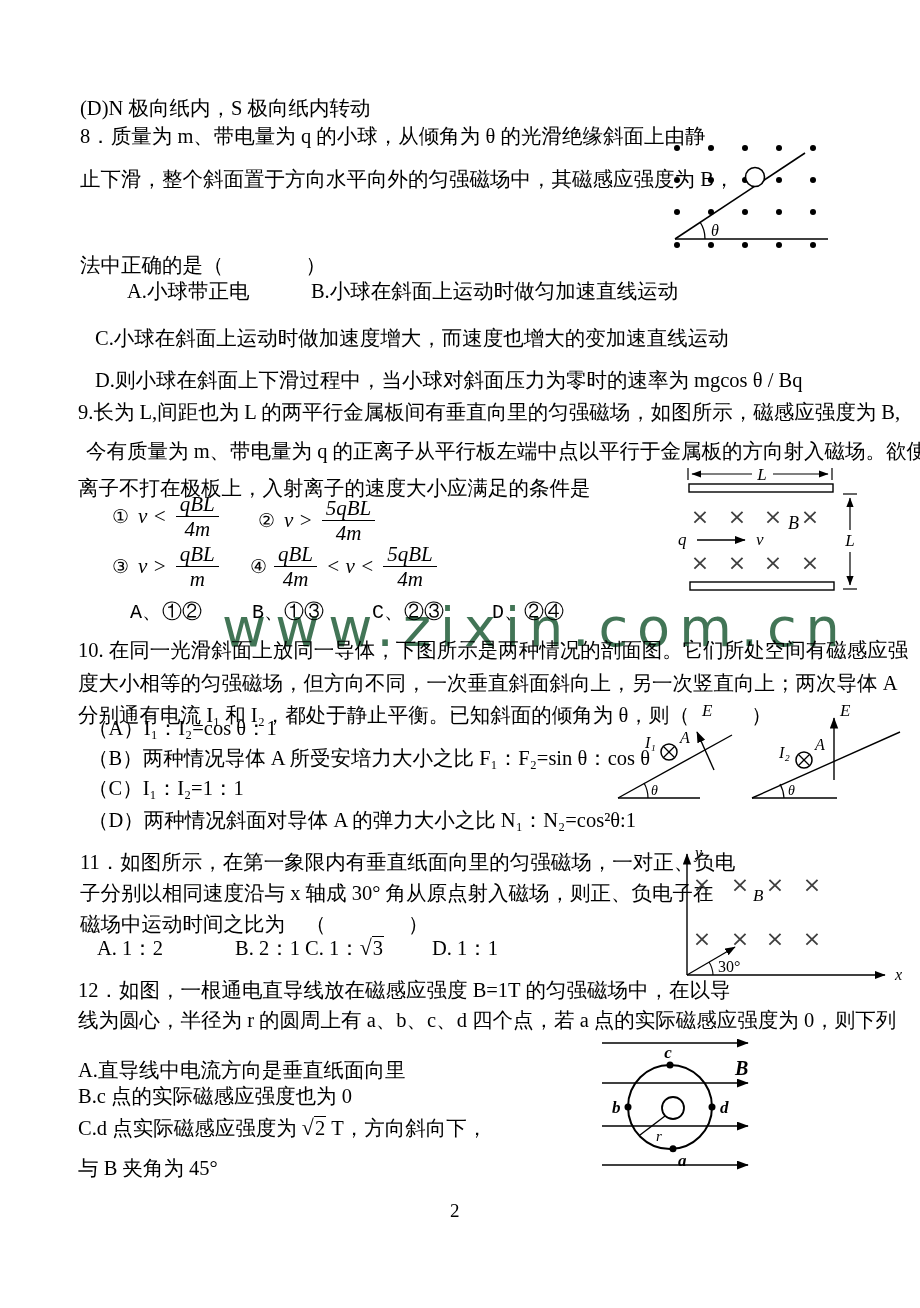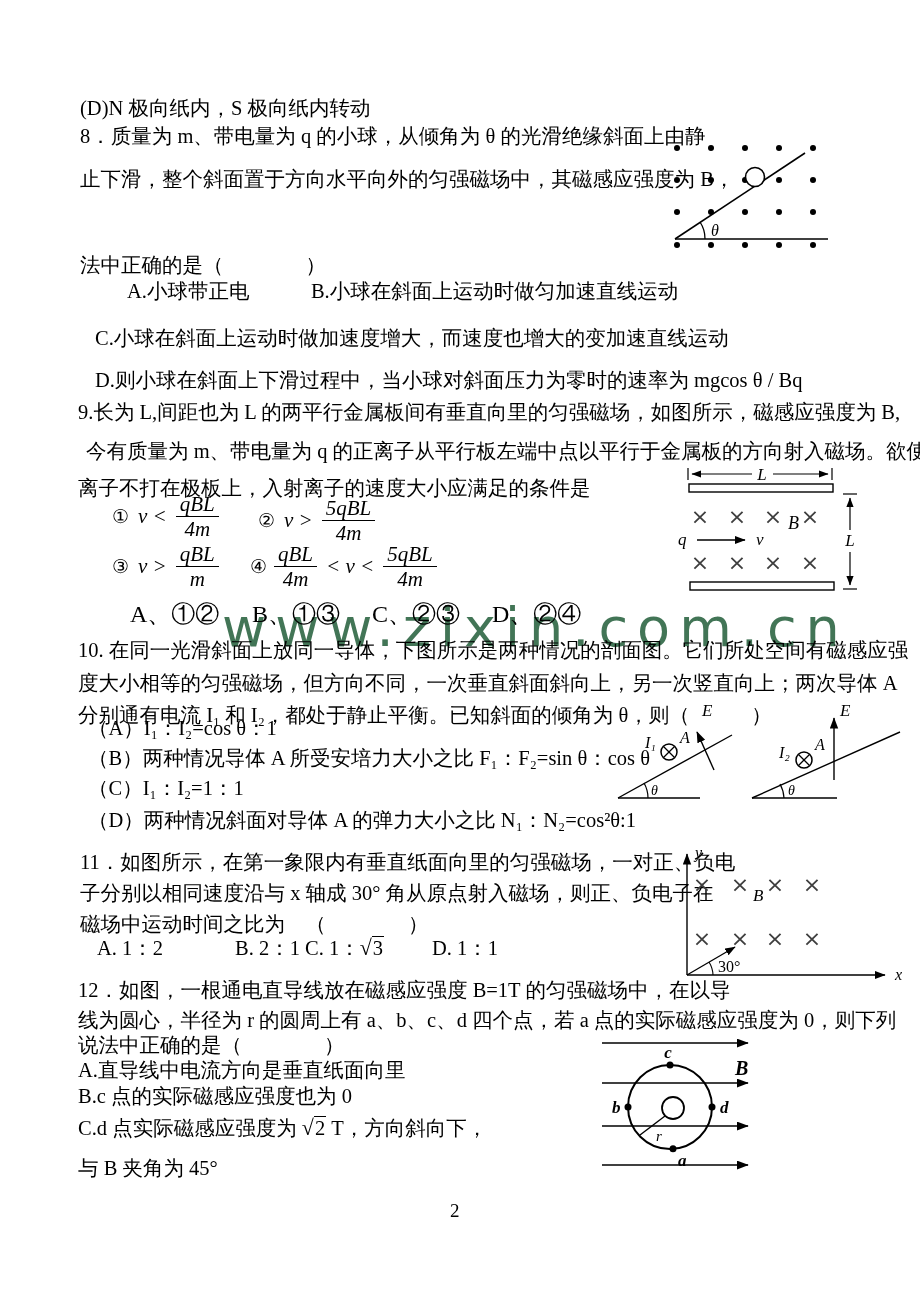--- a/index.html
+++ b/index.html
@@ -11,21 +11,21 @@
   .watermark{font-family:"DejaVu Sans","Liberation Sans",sans-serif;
              font-size:54px;letter-spacing:9px;color:#14532d;opacity:.8;}
   .pagenum{font-size:19px;}
   
   .formula{display:flex;align-items:center;gap:7px;}
   .ftag{font-size:19px;font-style:normal;}
   .frel{font-style:italic;font-size:21px;padding:0 2px;}
   .frac{display:inline-block;text-align:center;font-style:italic;font-size:21px;line-height:1.15;vertical-align:middle;}
   .fnum{display:block;border-bottom:1.5px solid #000;padding:0 4px;}
   .fden{display:block;padding:0 4px;}
-  .ansrow{font-size:24px;}
+  .ansrow{font-size:20px;font-family:Liberation Mono, monospace;}
   .sqrt-sign{font-size:22px;}
   .sqrt-val{border-top:1.4px solid #000;padding:0 1px;}
   svg{position:absolute;overflow:visible;}
   svg text{font-family:"Liberation Serif","DejaVu Serif",serif;fill:#000;}
   .it{font-style:italic;}
   .xmark{font-family:"DejaVu Sans",sans-serif;fill:#3f3f3f;}
 </style>
 </head>
 <body>
 
@@ -223,21 +223,20 @@
       <text x="102" y="106" text-anchor="middle" font-size="22" class="xmark">×</text>
       <text x="139" y="106" text-anchor="middle" font-size="22" class="xmark">×</text>
     </g>
     <line x1="14" y1="135" x2="62" y2="107" stroke="#000" stroke-width="1.3" marker-end="url(#ah)"></line>
     <path d="M 40 135 A 26 26 0 0 0 36 122" fill="none" stroke="#000" stroke-width="1.1"></path>
     <text x="45" y="132" font-size="16">30°</text>
   </svg>
 
   <div class="abs tline" style="left:78px;top:978px;">12．如图，一根通电直导线放在磁感应强度 B=1T 的匀强磁场中，在以导</div>
   <div class="abs tline" style="left:78px;top:1008px;">线为圆心，半径为 r 的圆周上有 a、b、c、d 四个点，若 a 点的实际磁感应强度为 0，则下列</div>
-  <div class="abs tline" style="left:78px;top:1033px;">说法中正确的是（　　　　）</div>
   <div class="abs opt" style="left:78px;top:1058px;">A.直导线中电流方向是垂直纸面向里</div>
   <div class="abs opt" style="left:78px;top:1084px;">B.c 点的实际磁感应强度也为 0</div>
   <div class="abs opt" style="left:78px;top:1116px;"><span>C.d 点实际磁感应强度为 </span><span class="sqrt-sign">√</span><span class="sqrt-val">2</span><span> T，方向斜向下，</span></div>
   <div class="abs opt" style="left:78px;top:1156px;">与 B 夹角为 45°</div>
 
   <svg style="left:588px;top:1033px;" width="300" height="150" viewBox="0 0 300 150">
     <g stroke="#000" stroke-width="1.5">
       <line x1="14" y1="10" x2="160" y2="10" marker-end="url(#ah)"></line>
       <line x1="14" y1="50" x2="160" y2="50" marker-end="url(#ah)"></line>
       <line x1="14" y1="93" x2="160" y2="93" marker-end="url(#ah)"></line>

